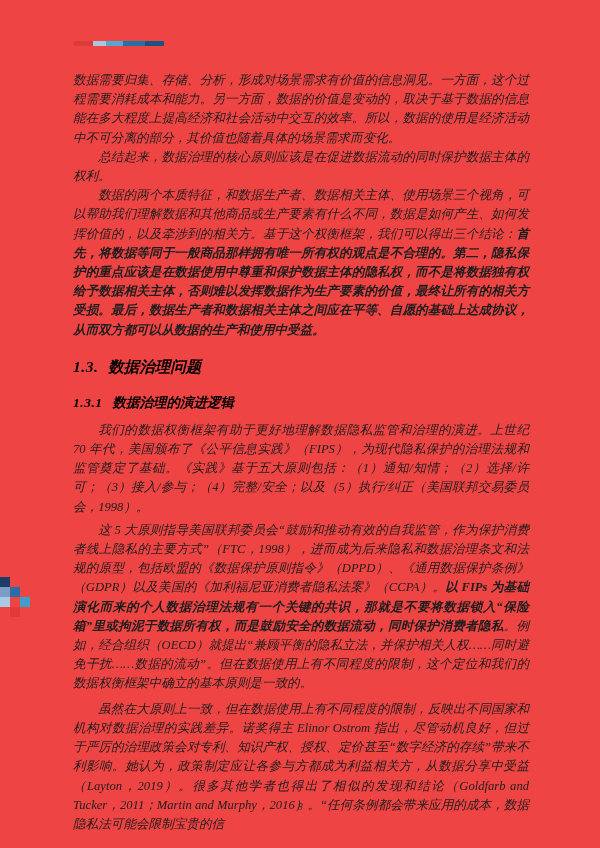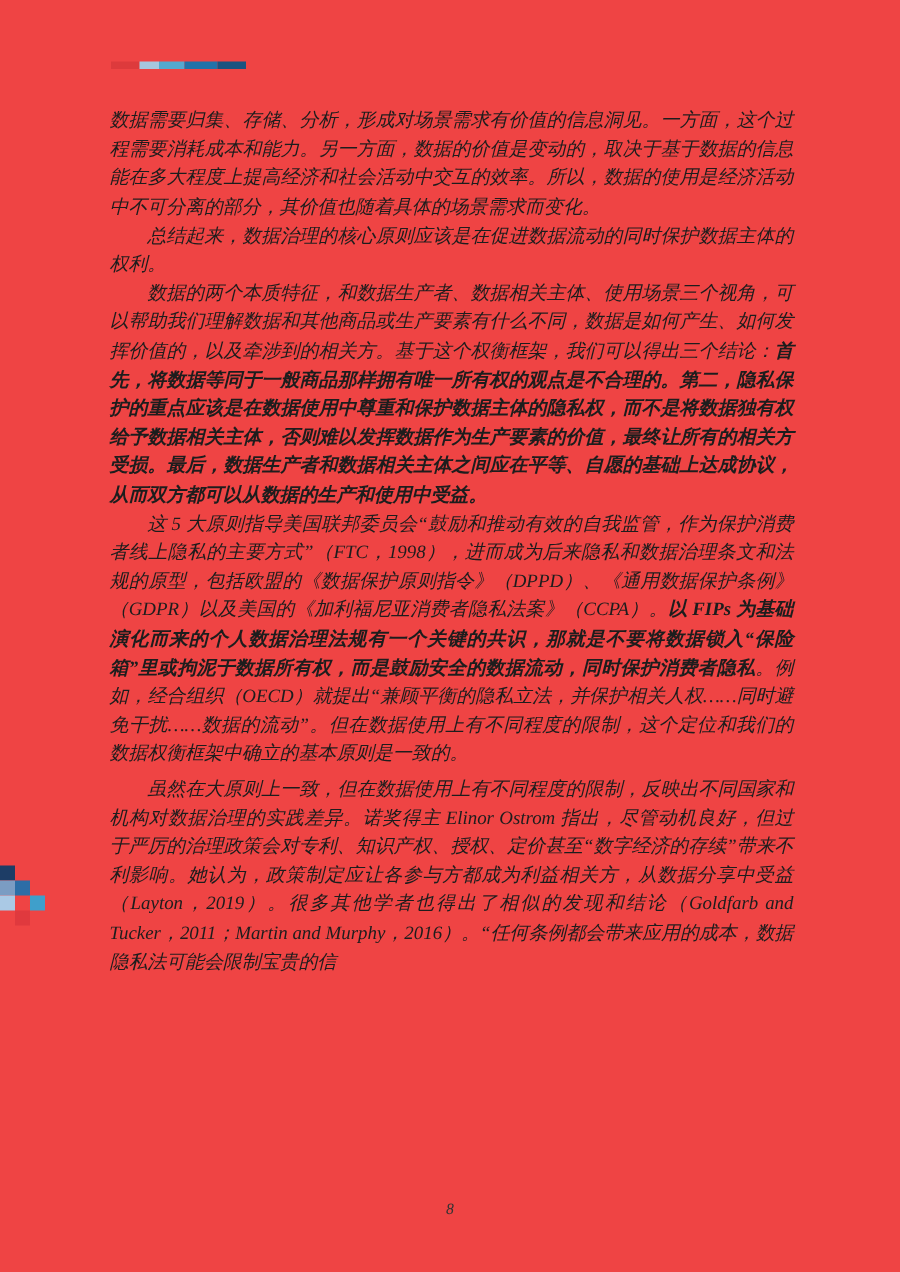--- a/index.html
+++ b/index.html
@@ -72,19 +72,22 @@
       <div class="sq" style="left: 10px; top: 587px; background: rgb(45, 109, 166);"></div>
       <div class="sq" style="left: 0px; top: 597px; background: rgb(170, 201, 229);"></div>
       <div class="sq" style="left: 20px; top: 597px; background: rgb(63, 159, 203);"></div>
       <div class="sq" style="left: 10px; top: 607px; background: rgb(224, 57, 62);"></div>
     </div>
 
   <div class="content" id="content">
       <p class="cont"><span>数据需要归集、存储、分析，形成对场景需求有价值的信息洞见。一方面，这个过程需要消耗成本和能力。另一方面，数据的价值是变动的，取决于基于数据的信息能在多大程度上提高经济和社会活动中交互的效率。所以，数据的使用是经济活动中不可分离的部分，其价值也随着具体的场景需求而变化。</span></p>
       <p><span>总结起来，数据治理的核心原则应该是在促进数据流动的同时保护数据主体的权利。</span></p>
       <p><span>数据的两个本质特征，和数据生产者、数据相关主体、使用场景三个视角，可以帮助我们理解数据和其他商品或生产要素有什么不同，数据是如何产生、如何发挥价值的，以及牵涉到的相关方。基于这个权衡框架，我们可以得出三个结论：</span><b>首先，将数据等同于一般商品那样拥有唯一所有权的观点是不合理的。第二，隐私保护的重点应该是在数据使用中尊重和保护数据主体的隐私权，而不是将数据独有权给予数据相关主体，否则难以发挥数据作为生产要素的价值，最终让所有的相关方受损。最后，数据生产者和数据相关主体之间应在平等、自愿的基础上达成协议，从而双方都可以从数据的生产和使用中受益。</b></p>
+      <div class="h2"><span class="num">1.3.</span><span class="ttl">数据治理问题</span></div>
+      <div class="h3"><span class="num">1.3.1</span><span class="ttl">数据治理的演进逻辑</span></div>
+      <p><span>我们的数据权衡框架有助于更好地理解数据隐私监管和治理的演进。上世纪 70 年代，美国颁布了《公平信息实践》（FIPS），为现代隐私保护的治理法规和监管奠定了基础。《实践》基于五大原则包括：（1）通知/知情；（2）选择/许可；（3）接入/参与；（4）完整/安全；以及（5）执行/纠正（美国联邦交易委员会，1998）。</span></p>
       <p><span>这 5 大原则指导美国联邦委员会“鼓励和推动有效的自我监管，作为保护消费者线上隐私的主要方式”（FTC，1998），进而成为后来隐私和数据治理条文和法规的原型，包括欧盟的《数据保护原则指令》（DPPD）、《通用数据保护条例》（GDPR）以及美国的《加利福尼亚消费者隐私法案》（CCPA）。</span><b>以 FIPs 为基础演化而来的个人数据治理法规有一个关键的共识，那就是不要将数据锁入“保险箱”里或拘泥于数据所有权，而是鼓励安全的数据流动，同时保护消费者隐私</b><span>。例如，经合组织（OECD）就提出“兼顾平衡的隐私立法，并保护相关人权……同时避免干扰……数据的流动”。但在数据使用上有不同程度的限制，这个定位和我们的数据权衡框架中确立的基本原则是一致的。</span></p>
       <p><span>虽然在大原则上一致，但在数据使用上有不同程度的限制，反映出不同国家和机构对数据治理的实践差异。诺奖得主 Elinor Ostrom 指出，尽管动机良好，但过于严厉的治理政策会对专利、知识产权、授权、定价甚至“数字经济的存续”带来不利影响。她认为，政策制定应让各参与方都成为利益相关方，从数据分享中受益（Layton，2019）。很多其他学者也得出了相似的发现和结论（Goldfarb and Tucker，2011；Martin and Murphy，2016）。“任何条例都会带来应用的成本，数据隐私法可能会限制宝贵的信</span></p>
     </div>
 
   <div class="page-number">8</div>
 
 </div>
 
 </body></html>

